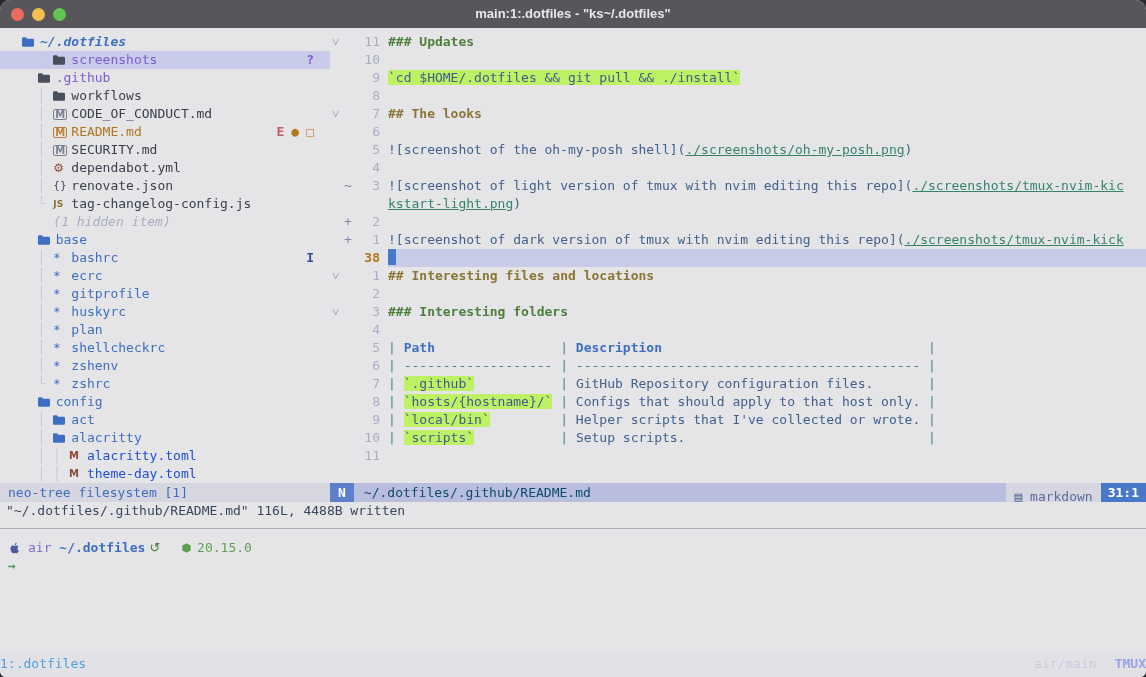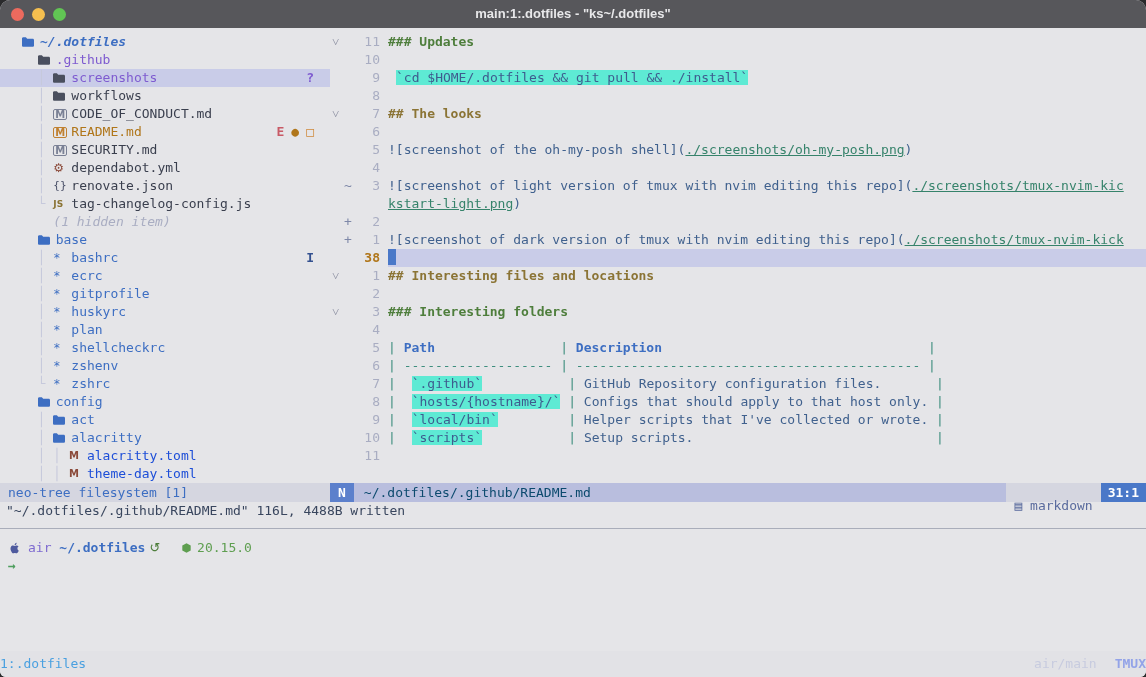--- a/index.html
+++ b/index.html
@@ -38,32 +38,32 @@
   .ed-num{width:24px;flex:none;text-align:right;color:#A9ADC2;}
   .ed-gap{width:8px;flex:none;}
   .ed-text{flex:1;}
   .ed-row.current .ed-num{color:#B0761A;font-weight:bold;}
   .ed-row.current .ed-text{background:#C9CCE8;}
   .cursor-block{display:inline-block;width:8px;height:16px;background:#4A78C8;vertical-align:text-bottom;}
   .s-body{color:#40618E;} 
   .s-h2{color:#8B7435;font-weight:bold;}
   .s-h3{color:#4E7E3C;font-weight:bold;}
   .s-link{color:#36836B;text-decoration:underline;}
-  .s-code{color:#3E5C8E;background:#5eead4;margin-left:8px;}
+  .s-code{color:#3E5C8E;background:#bef264;}
   .s-pipe{color:#3E8E7E;}
   .s-dash{color:#3E8E7E;}
   .s-th{color:#3D6EC2;font-weight:bold;}
   
   .statusrow{display:flex;height:19px;line-height:19px;}
   .st-neotree{width:330px;flex:none;background:#D5D6E0;color:#3D6EC2;padding-left:8px;box-sizing:border-box;}
   .st-main{flex:1;background:#D5D6E0;display:flex;color:#5A6B9E;}
   .st-mode{background:#5C80CC;color:#FFFFFF;font-weight:bold;padding:0 8px;flex:none;}
   .st-git{padding:0 10px;flex:none;white-space:pre;}
   .st-path{flex:1;background:#B9BEDE;color:#0c4a6e;padding:0 10px;white-space:pre;overflow:hidden;}
-  .st-ft{flex:none;padding:13px 8px;white-space:pre;text-align:right;}
+  .st-ft{flex:none;padding:4px 8px;white-space:pre;text-align:right;}
   .st-pos{background:#4A78C8;color:#FFFFFF;font-weight:bold;padding:0 7px;flex:none;}
   .cmdline{height:19px;color:#39465E;padding-left:6px;white-space:pre;}
   
   .tmux-sep{border-top:1px solid #A9ADBA;margin-top:7px;}
   .shell{padding:10px 0 0 8px;}
   .prompt-line{height:18px;white-space:pre;display:flex;align-items:center;}
   .p-apple{color:#4E5A9E;margin-right:7px;display:inline-flex;}
   .p-host{color:#7E6BD0;}
   .p-path{color:#3D6EC2;font-weight:bold;}
   .p-git{color:#4E7E3C;font-family:"DejaVu Sans",sans-serif;}
@@ -89,26 +89,26 @@
       <div class="tl green"></div>
     </div>
     <div class="title">main:1:.dotfiles - "ks~/.dotfiles"</div>
   </div>
 
   <div class="panes">
     <div class="sidebar" id="tree">
         <div class="tree-row"><span class="guide"></span><span class="t-icon"><svg width="12" height="10" viewBox="0 0 14 11" fill="#3D6EC2">
               <path d="M0 1.5C0 .7.7 0 1.5 0h3l1.6 1.6h6.4c.8 0 1.5.7 1.5 1.5v6.4c0 .8-.7 1.5-1.5 1.5h-11C.7 11 0 10.3 0 9.5z"></path>
             </svg></span><span class="t-label lbl-root">~/.dotfiles</span></div>
+        <div class="tree-row selected"><span class="guide">  │ </span><span class="t-icon"><svg width="12" height="10" viewBox="0 0 14 11" fill="#4A4F5E">
+              <path d="M0 1.5C0 .7.7 0 1.5 0h3l1.6 1.6h6.4c.8 0 1.5.7 1.5 1.5v6.4c0 .8-.7 1.5-1.5 1.5h-11C.7 11 0 10.3 0 9.5z"></path>
+            </svg></span><span class="t-label lbl-violet">screenshots</span><span class="t-badges"><span style="color: rgb(126, 91, 208);">?</span></span></div>
         <div class="tree-row"><span class="guide">  </span><span class="t-icon"><svg width="12" height="10" viewBox="0 0 14 11" fill="#4A4F5E">
               <path d="M0 1.5C0 .7.7 0 1.5 0h3l1.6 1.6h6.4c.8 0 1.5.7 1.5 1.5v6.4c0 .8-.7 1.5-1.5 1.5h-11C.7 11 0 10.3 0 9.5z"></path>
             </svg></span><span class="t-label lbl-violet">.github</span></div>
-        <div class="tree-row selected"><span class="guide">  │ </span><span class="t-icon"><svg width="12" height="10" viewBox="0 0 14 11" fill="#4A4F5E">
-              <path d="M0 1.5C0 .7.7 0 1.5 0h3l1.6 1.6h6.4c.8 0 1.5.7 1.5 1.5v6.4c0 .8-.7 1.5-1.5 1.5h-11C.7 11 0 10.3 0 9.5z"></path>
-            </svg></span><span class="t-label lbl-violet">screenshots</span><span class="t-badges"><span style="color: rgb(126, 91, 208);">?</span></span></div>
         <div class="tree-row"><span class="guide">  │ </span><span class="t-icon"><svg width="12" height="10" viewBox="0 0 14 11" fill="#4A4F5E">
               <path d="M0 1.5C0 .7.7 0 1.5 0h3l1.6 1.6h6.4c.8 0 1.5.7 1.5 1.5v6.4c0 .8-.7 1.5-1.5 1.5h-11C.7 11 0 10.3 0 9.5z"></path>
             </svg></span><span class="t-label lbl-dark">workflows</span></div>
         <div class="tree-row"><span class="guide">  │ </span><span class="t-icon"><span style="color:#7A8095;font-size:10px;font-weight:bold;border:1px solid #7A8095;border-radius:2px;padding:0 1px;line-height:9px;">M</span></span><span class="t-label lbl-dark">CODE_OF_CONDUCT.md</span></div>
         <div class="tree-row"><span class="guide">  │ </span><span class="t-icon"><span style="color:#C08030;font-size:10px;font-weight:bold;border:1px solid #C08030;border-radius:2px;padding:0 1px;line-height:9px;">M</span></span><span class="t-label lbl-orange">README.md</span><span class="t-badges"><span style="color: rgb(200, 90, 102);">E</span><span style="color: rgb(176, 118, 26);">●</span><span style="color: rgb(208, 138, 60);">□</span></span></div>
         <div class="tree-row"><span class="guide">  │ </span><span class="t-icon"><span style="color:#7A8095;font-size:10px;font-weight:bold;border:1px solid #7A8095;border-radius:2px;padding:0 1px;line-height:9px;">M</span></span><span class="t-label lbl-dark">SECURITY.md</span></div>
         <div class="tree-row"><span class="guide">  │ </span><span class="t-icon"><span style="color:#8B4A3A;">⚙</span></span><span class="t-label lbl-dark">dependabot.yml</span></div>
         <div class="tree-row"><span class="guide">  │ </span><span class="t-icon"><span style="color:#4A5068;font-family:'DejaVu Sans Mono',monospace;font-size:11px;">{}</span></span><span class="t-label lbl-dark">renovate.json</span></div>
         <div class="tree-row"><span class="guide">  └ </span><span class="t-icon"><span style="color:#8B7435;font-size:9px;font-weight:bold;">JS</span></span><span class="t-label lbl-dark">tag-changelog-config.js</span></div>
         <div class="tree-row"><span class="guide">    </span><span class="t-label lbl-hidden">(1 hidden item)</span></div>

